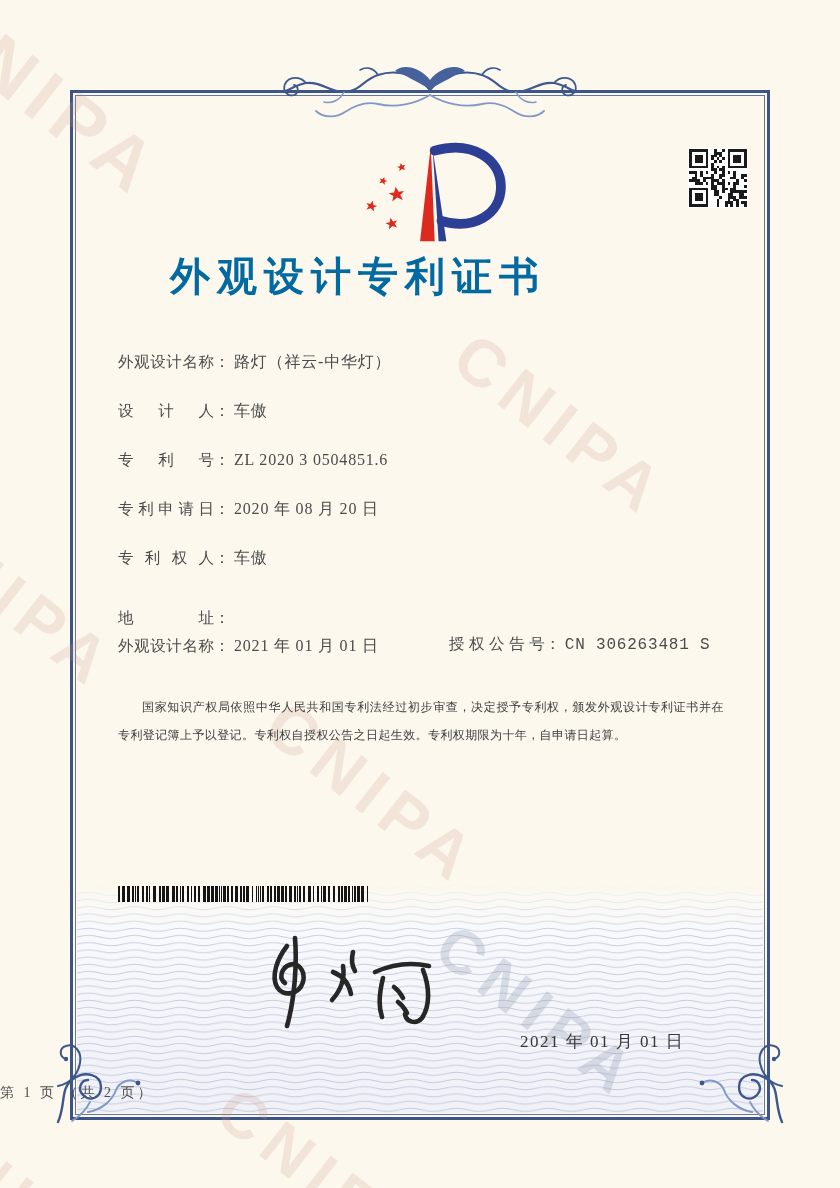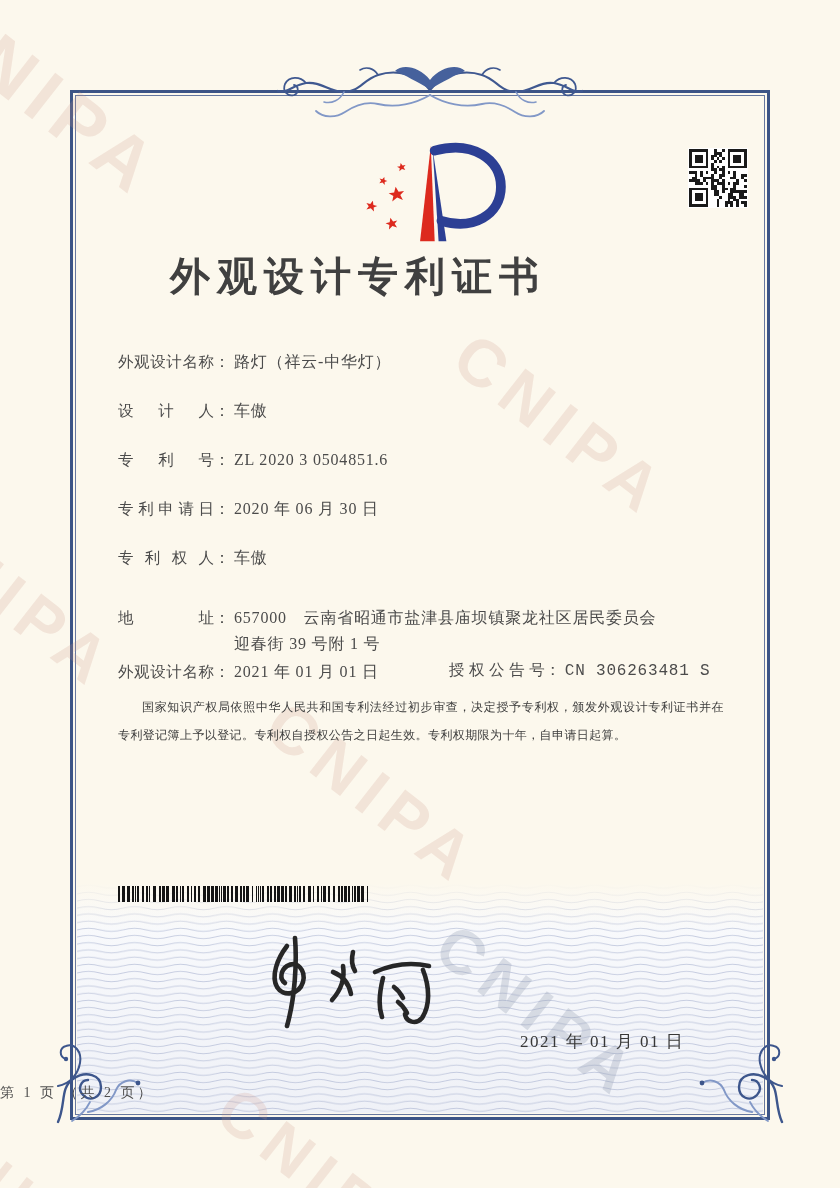--- a/index.html
+++ b/index.html
@@ -50,21 +50,21 @@
   
   .cert-number{
     position:absolute; z-index:5; left:104px; top:145px;
     font-size:17px; letter-spacing:3px; color:#4a4a4a;
   }
   .logo{position:absolute; z-index:5; left:334px; top:138px; width:178px; height:112px;}
   .qr{position:absolute; z-index:5; left:688px; top:148px; width:58px; height:58px; background:#fff; padding:1px;}
   .qr svg{width:100%; height:100%; shape-rendering:crispEdges;}
   .title{
     position:absolute; z-index:5; left:0; width:716px; top:249px; text-align:center;
-    font-size:40px; font-weight:bold; letter-spacing:7px; color:#404040;
+    font-size:40px; font-weight:bold; letter-spacing:7px; color:#0369a1;
   }
   
   .fields{position:absolute; z-index:5; left:118px; top:350px; width:606px; font-size:16px; color:#4b4b4b;}
   .frow{line-height:23px; margin-bottom:26px; display:flex; align-items:flex-start;}
   .frow .lbl{
     display:inline-block; width:96px; min-width:96px; text-align:justify; text-align-last:justify;
     letter-spacing:0; font-size:15.5px;
   }
   .frow .col{display:inline-block; margin-right:4px;}
   .frow .val{letter-spacing:0.8px; white-space:pre-wrap;}
@@ -316,32 +316,30 @@
         <span class="val">车傲</span>
     </div>
     <div class="frow">
       <span class="lbl">专利号</span>
         <span class="col">：</span>
         <span class="val">ZL 2020 3 0504851.6</span>
     </div>
     <div class="frow">
       <span class="lbl">专利申请日</span>
         <span class="col">：</span>
-        <span class="val">2020 年 06 月 30 日</span>
+        <span class="val">2020 年 08 月 20 日</span>
     </div>
     <div class="frow">
       <span class="lbl">专利权人</span>
         <span class="col">：</span>
         <span class="val">车傲</span>
     </div>
     <div class="frow addr">
       <span class="lbl">地址</span>
         <span class="col">：</span>
-        <span class="val">657000　云南省昭通市盐津县庙坝镇聚龙社区居民委员会
-迎春街 39 号附 1 号</span>
     </div>
     <div class="frow grant">
       <span class="pair">
         <span class="lbl">外观设计名称</span>
           <span class="col">：</span>
           <span class="val">2021 年 01 月 01 日</span>
       </span>
       <span class="pair second">
         <span class="lbl">授权公告号</span>
           <span class="col">：</span>

